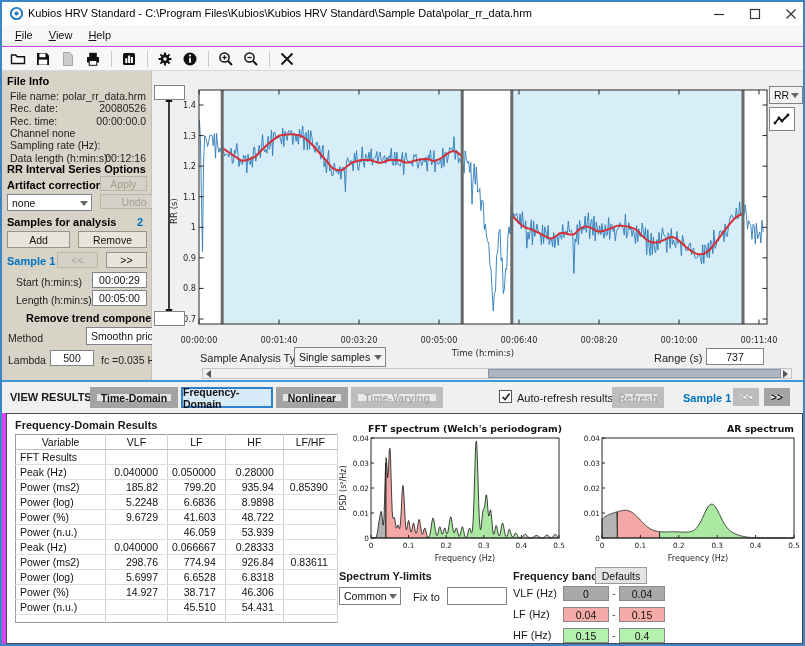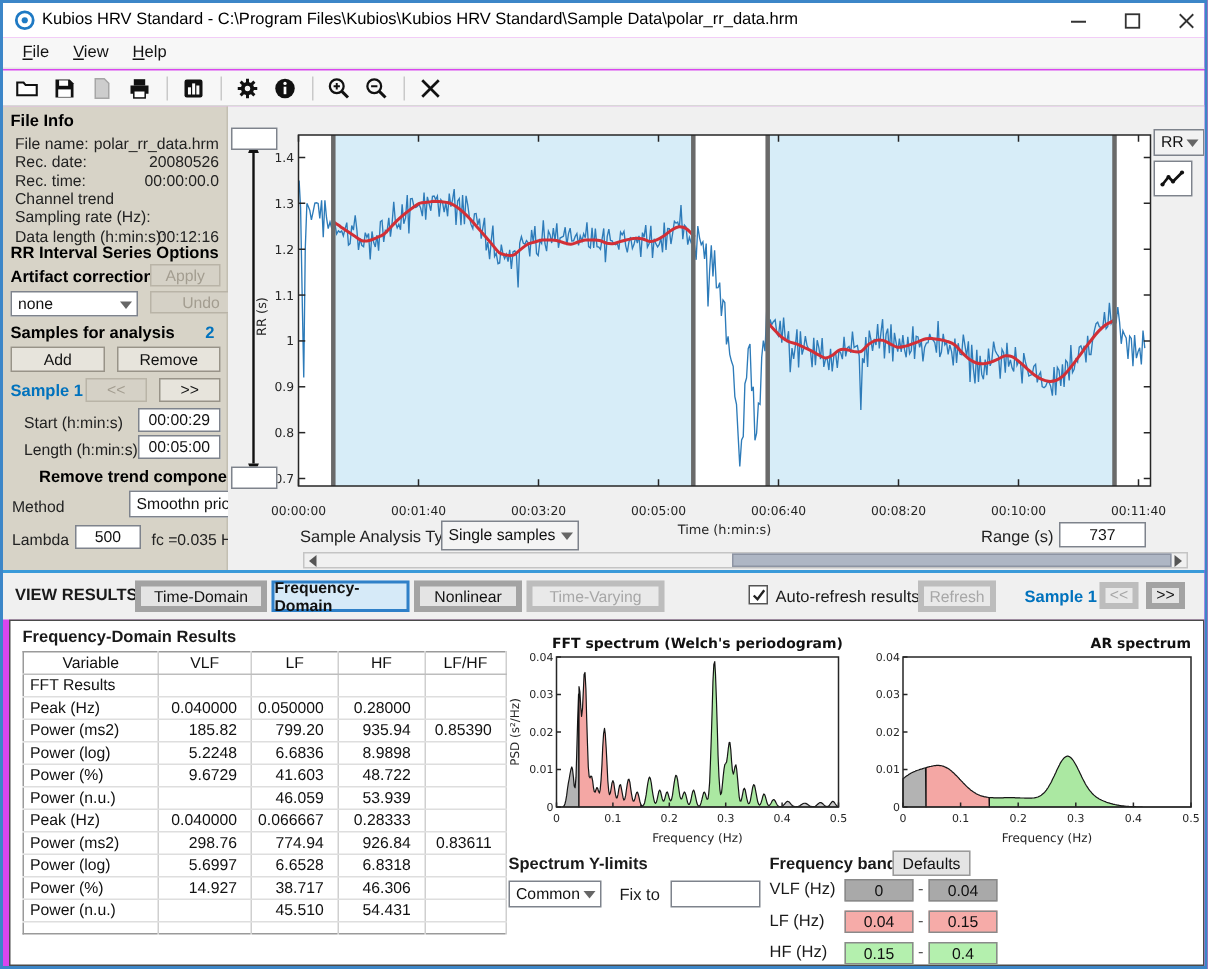--- a/index.html
+++ b/index.html
@@ -30,21 +30,21 @@
   .pbtn.disabled{background:#d5d1c6;color:#a39d90;border-color:#b9b4a7;}
   .pinput{position:absolute;background:#fff;border:1px solid #7e838c;font-size:10.5px;color:#111;display:flex;align-items:center;justify-content:center;}
   .pdrop{position:absolute;background:#fff;border:1px solid #7e838c;font-size:10.5px;color:#111;display:flex;align-items:center;padding-left:4px;}
   .pdrop .chev{position:absolute;right:3px;top:50%;margin-top:-2px;width:0;height:0;border-left:4px solid transparent;border-right:4px solid transparent;border-top:5px solid #666;}
   .blue-txt{color:#0072bd;font-weight:bold;}
   
   .fig-area{position:absolute;left:150px;top:69px;width:653px;height:309px;background:#f0f0f0;}
   
   .blue-sep{position:absolute;left:0;top:378px;width:801px;height:2px;background:#3a9ad9;}
   .results-bar{position:absolute;left:0;top:380px;width:801px;height:31px;background:#f0f0f0;}
-  .tab{position:absolute;top:5px;height:21px;background:#e4e4e4;border:4px solid #a3a3a3;font-size:10.5px;color:#111;display:flex;align-items:center;justify-content:center;}
+  .tab{position:absolute;top:5px;height:21px;background:#e4e4e4;border:7px solid #a3a3a3;font-size:10.5px;color:#111;display:flex;align-items:center;justify-content:center;font-weight:bold;}
   .tab.active{background:#d6eaf8;border:2px solid #2f80c8;font-weight:bold;}
   .tab.disabled{color:#a7a7a7;background:#e9e9e9;border-color:#bdbdbd;}
   .results-panel{position:absolute;left:4px;top:411px;width:797px;height:231px;background:#fff;border:1px solid #4a4a4a;}
   
   table.freq{border-collapse:collapse;table-layout:fixed;font-size:10.5px;color:#111;}
   table.freq td,table.freq th{border-right:1px solid #cfcfcf;border-bottom:1px solid #dedede;height:15px;padding:0 9px 0 4px;white-space:nowrap;overflow:hidden;font-weight:normal;}
   table.freq{border:1px solid #9a9a9a;}
   table.freq th{text-align:center;border-bottom:1px solid #bdbdbd;padding:0 2px;}
   table.freq td.num{text-align:right;}
   .checkbox{position:absolute;width:13px;height:13px;background:#fff;border:1px solid #555;display:flex;align-items:center;justify-content:center;}
@@ -170,21 +170,21 @@
 
   <div class="left-panel">
     <div class="sec-h" style="top:4px;">File Info</div>
     <div id="file-info-rows">
         <div class="fi-label" style="top: 19px;">File name:</div>
         <div class="fi-value" style="top: 19px;">polar_rr_data.hrm</div>
         <div class="fi-label" style="top: 31.3px;">Rec. date:</div>
         <div class="fi-value" style="top: 31.3px;">20080526</div>
         <div class="fi-label" style="top: 43.6px;">Rec. time:</div>
         <div class="fi-value" style="top: 43.6px;">00:00:00.0</div>
-        <div class="fi-label" style="top: 55.9px;">Channel trend</div>
+        <div class="fi-label" style="top: 55.9px;">Channel none</div>
         <div class="fi-value" style="top: 55.9px;"></div>
         <div class="fi-label" style="top: 68.2px;">Sampling rate (Hz):</div>
         <div class="fi-value" style="top: 68.2px;"></div>
         <div class="fi-label" style="top: 80.5px;">Data length (h:min:s):</div>
         <div class="fi-value" style="top: 80.5px;">00:12:16</div>
       </div>
 
     <div class="sec-h" style="top:92px;">RR Interval Series Options</div>
     <div class="sec-h" style="top:108px;">Artifact correction</div>
     <div class="pbtn disabled" style="left:98px;top:105px;width:47px;height:15px;">Apply</div>

